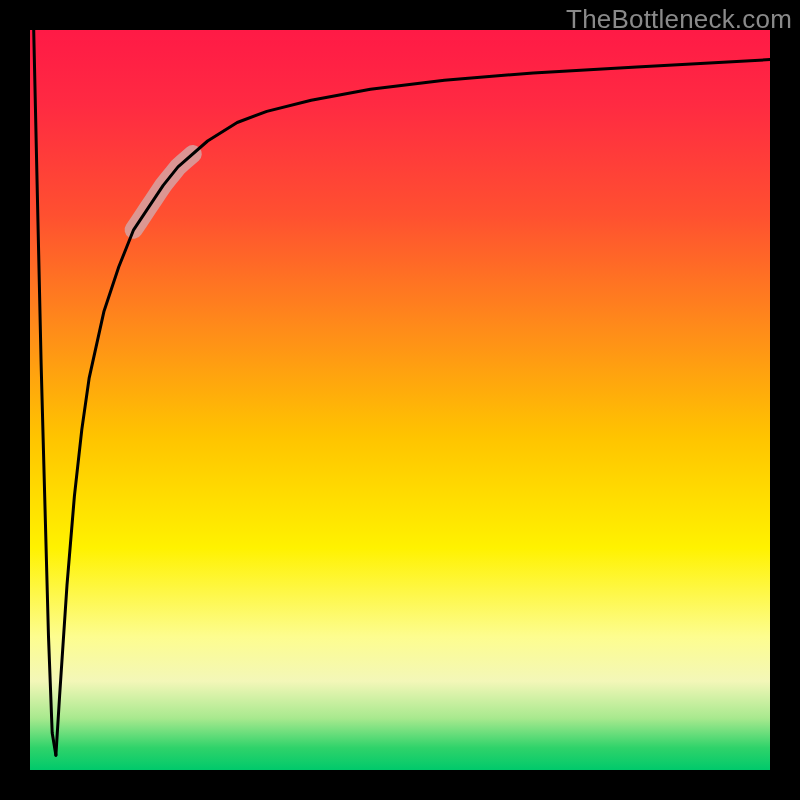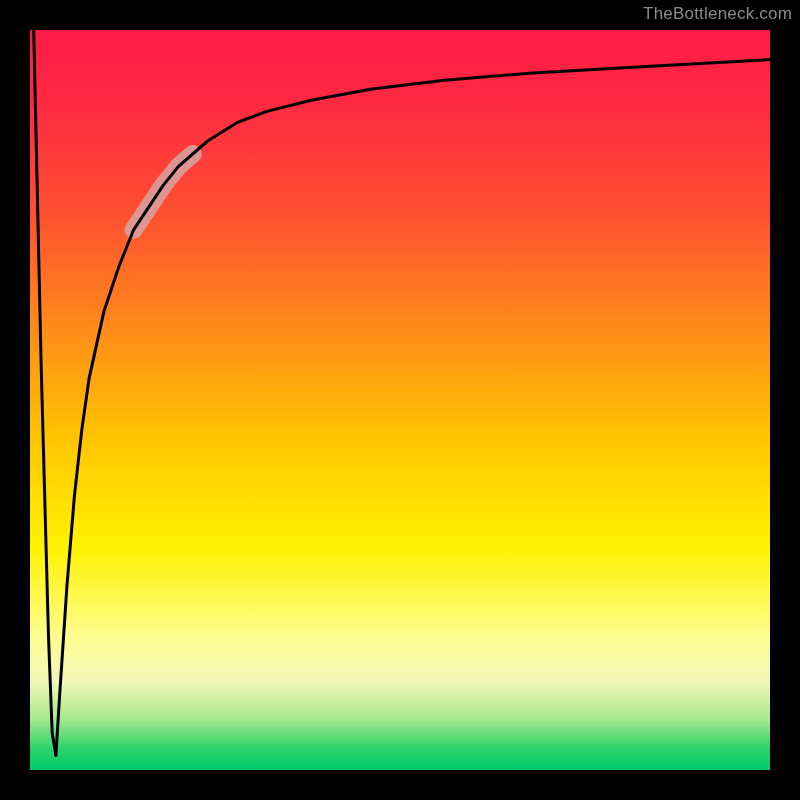--- a/index.html
+++ b/index.html
@@ -54,21 +54,21 @@
     left: 0;
     top: 0;
     width: 100%;
     height: 100%;
   }
   .watermark {
     position: absolute;
     top: 4px;
     right: 8px;
     color: #8a8a8a;
-    font-size: 17px;
+    font-size: 26px;
     letter-spacing: 0.2px;
     font-family: Arial, Helvetica, sans-serif;
   }
 </style>
 </head>
 <body>
 
 <div class="frame">
   <div class="plot-area">
     <div class="gradient-bg"></div>

